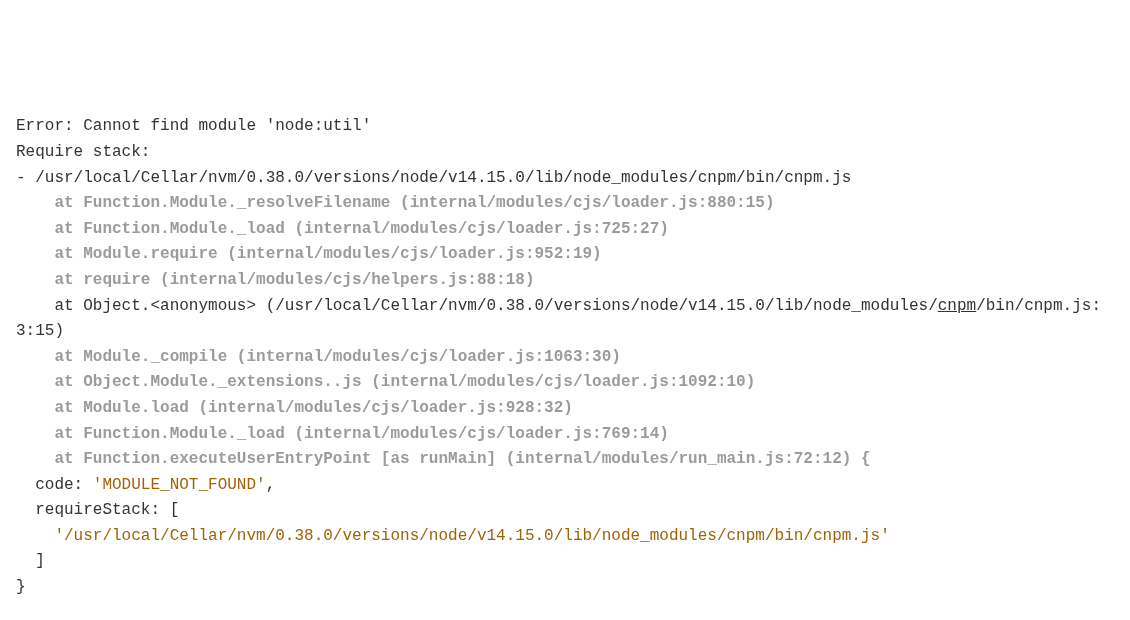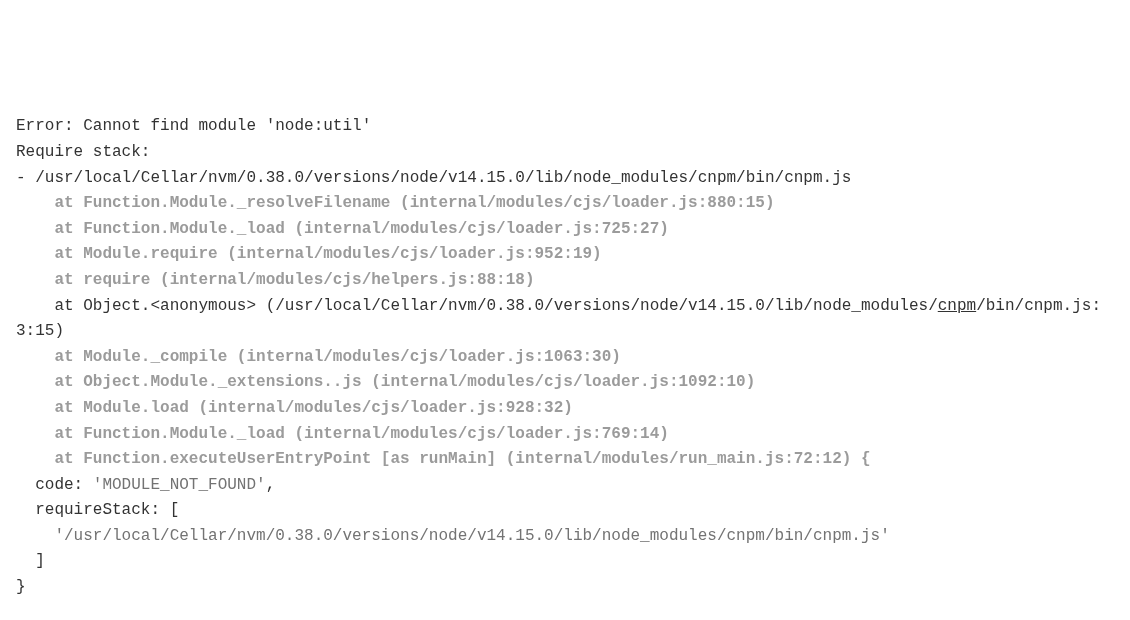--- a/index.html
+++ b/index.html
@@ -25,21 +25,21 @@
       color: #9b9b9b;
       font-weight: bold;
     }
     .stack-line-dark {
       color: #333333;
     }
     .underline {
       text-decoration: underline;
     }
     .green {
-      color: #737373;
+      color: #a16207;
     }
   </style>
 </head>
 <body>
 
 
 
 <div><div class="error-line">Error: Cannot find module 'node:util'</div><div class="error-line">Require stack:</div><div class="error-line">- /usr/local/Cellar/nvm/0.38.0/versions/node/v14.15.0/lib/node_modules/cnpm/bin/cnpm.js</div><div class="stack-line">    at Function.Module._resolveFilename (internal/modules/cjs/loader.js:880:15)</div><div class="stack-line">    at Function.Module._load (internal/modules/cjs/loader.js:725:27)</div><div class="stack-line">    at Module.require (internal/modules/cjs/loader.js:952:19)</div><div class="stack-line">    at require (internal/modules/cjs/helpers.js:88:18)</div><div class="stack-line-dark"><span>    at Object.&lt;anonymous&gt; (/usr/local/Cellar/nvm/0.38.0/versions/node/v14.15.0/lib/node_modules/</span><span class="underline">cnpm</span><span>/bin/cnpm.js:3:15)</span></div><div class="stack-line">    at Module._compile (internal/modules/cjs/loader.js:1063:30)</div><div class="stack-line">    at Object.Module._extensions..js (internal/modules/cjs/loader.js:1092:10)</div><div class="stack-line">    at Module.load (internal/modules/cjs/loader.js:928:32)</div><div class="stack-line">    at Function.Module._load (internal/modules/cjs/loader.js:769:14)</div><div class="stack-line">    at Function.executeUserEntryPoint [as runMain] (internal/modules/run_main.js:72:12) {</div><div class="error-line"><span>  code: </span><span class="green">'MODULE_NOT_FOUND'</span><span>,</span></div><div class="error-line">  requireStack: [</div><div class="green">    '/usr/local/Cellar/nvm/0.38.0/versions/node/v14.15.0/lib/node_modules/cnpm/bin/cnpm.js'</div><div class="error-line">  ]</div><div class="error-line">}</div></div>
 
 

